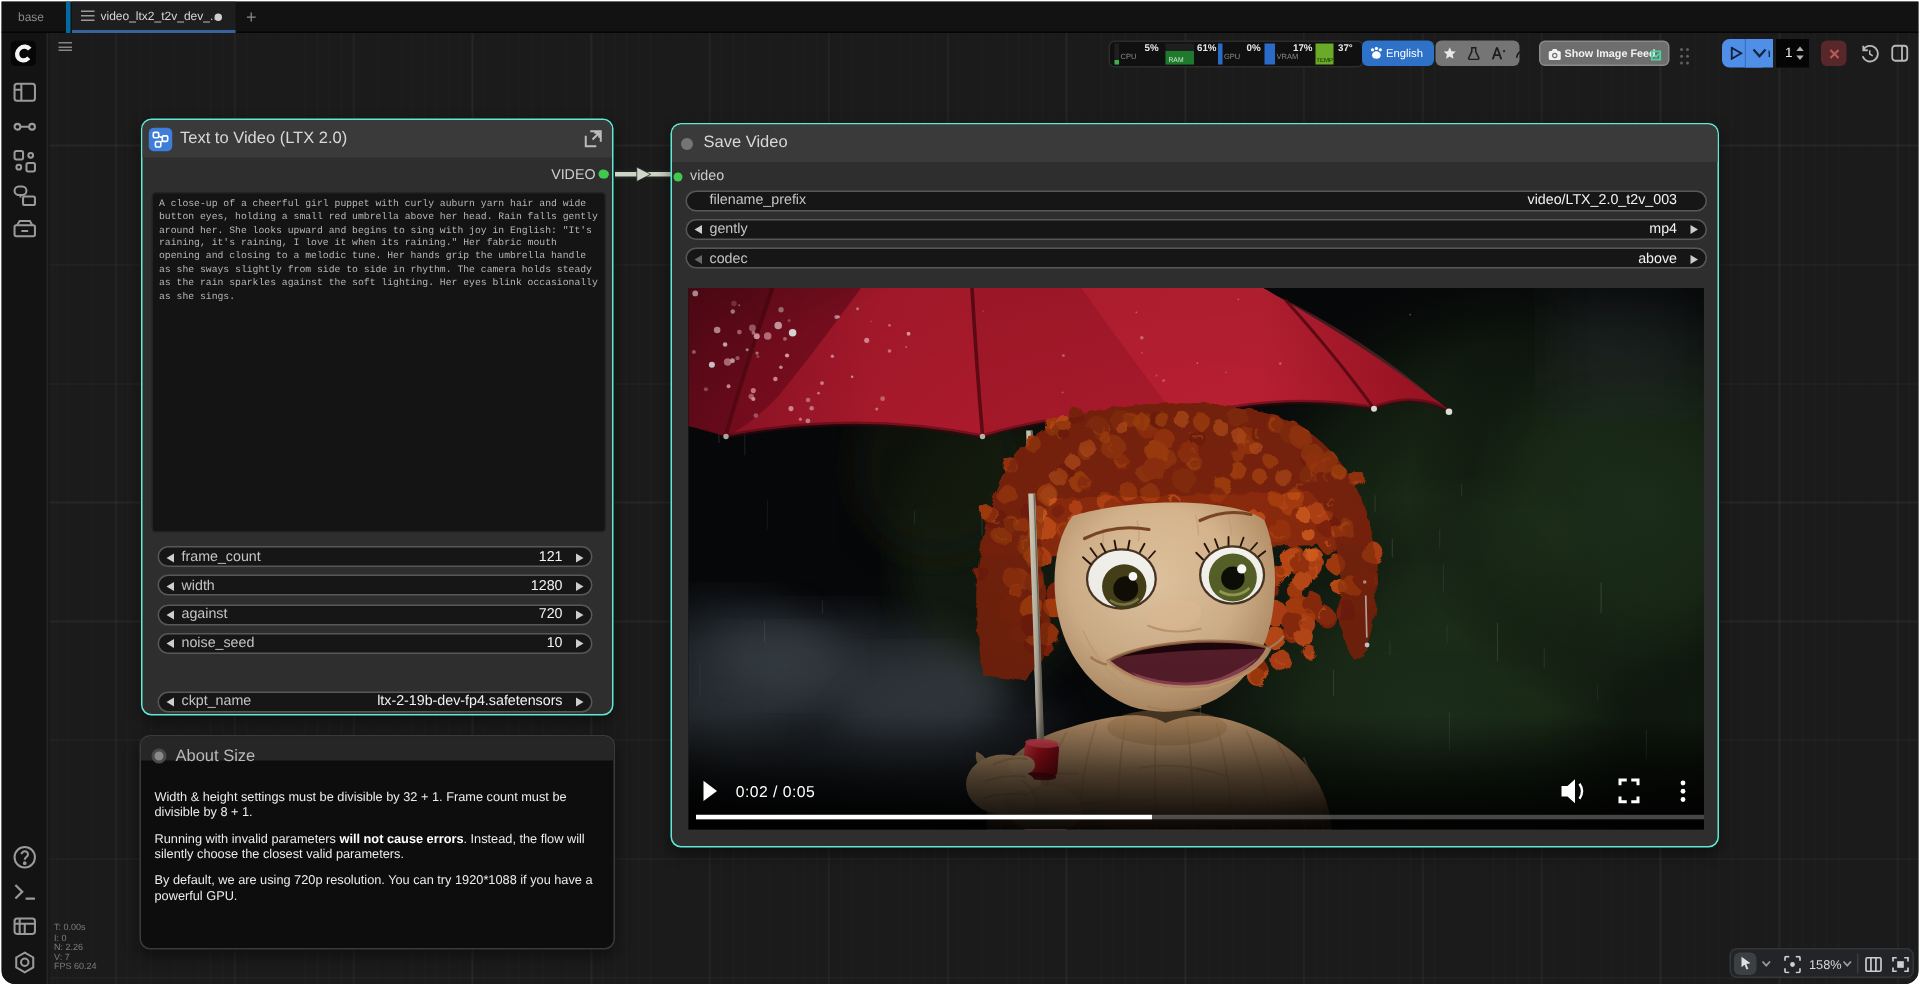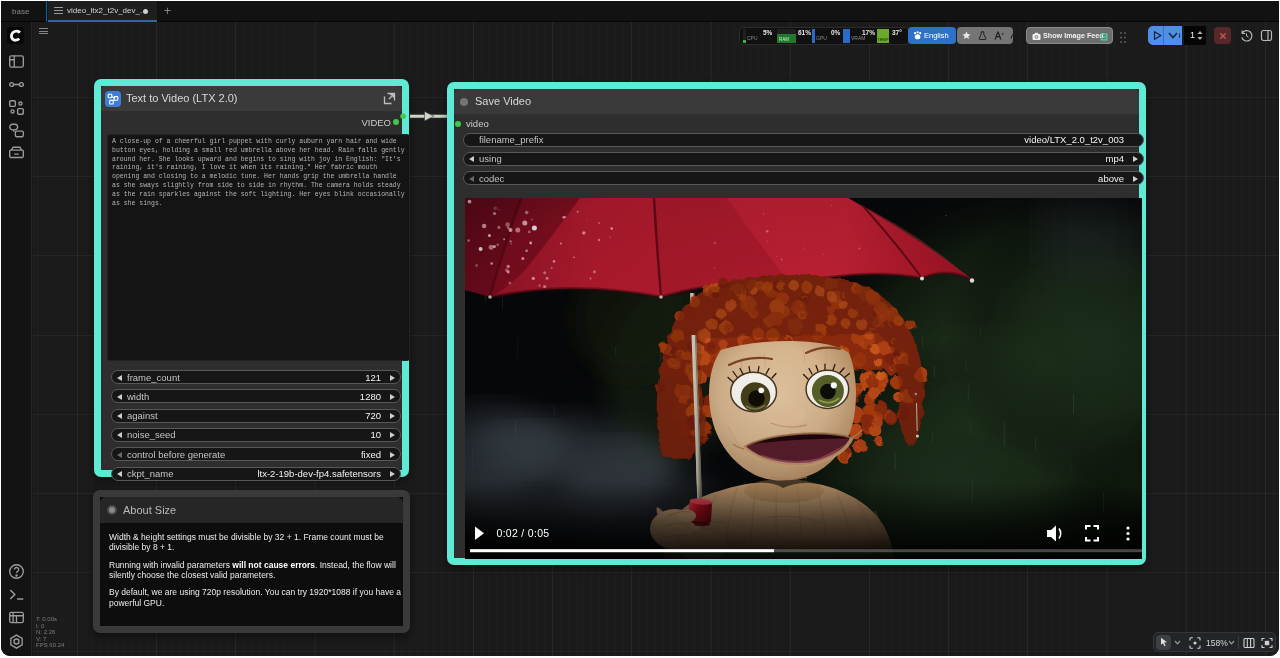--- a/index.html
+++ b/index.html
@@ -1,39 +1,39 @@
 <!DOCTYPE html>
 <html><head>
 <meta charset="utf-8">
 <style>
   * { margin:0; padding:0; box-sizing:border-box; }
   html,body { width:1280px; height:658px; background:#fff; font-family:"Liberation Sans", sans-serif; overflow:hidden; -webkit-font-smoothing:antialiased; }
   #app { position:absolute; left:1px; top:1px; width:1278px; height:655px; background:#191919; border-radius:0 0 9px 9px; overflow:hidden; }
   
   #tabbar { position:absolute; left:0; top:0; width:100%; height:21px; background:#121212; border-bottom:1px solid #050505; }
-  .tab-base { position:absolute; left:0; top:0; width:46px; height:21px; color:#8a8a8a; font-size:8px; line-height:21px; border-right:1px solid #0369a1; }
+  .tab-base { position:absolute; left:0; top:0; width:46px; height:21px; color:#8a8a8a; font-size:8px; line-height:21px; border-right:3px solid #0369a1; }
   .tab-active { position:absolute; left:47px; top:0; width:109px; height:21px; background:#1e1e1e; border-bottom:2px solid #38639e; color:#d6d6d6; font-size:8.5px; line-height:19px; }
   .tab-active .ham { position:absolute; left:6px; top:6px; width:9px; height:8px; }
   .tab-active .ham div { height:1.2px; background:#9a9a9a; margin-bottom:1.6px; }
   .tab-active .ttl { position:absolute; left:19px; top:0; width:76px; overflow:hidden; white-space:nowrap; font-size:8px; }
   .tab-active .dot { position:absolute; left:95px; top:8px; width:5px; height:5px; border-radius:50%; background:#cfcfcf; }
   .tab-plus { position:absolute; left:163px; top:5px; color:#8a8a8a; font-size:12px; line-height:11px; }
   
   #sidebar { position:absolute; left:0; top:21px; width:31px; height:634px; background:#131313; border-right:1px solid #252525; }
   .sbi { position:absolute; left:7px; width:17px; height:17px; }
   
   #canvas { position:absolute; left:32px; top:21px; right:0; bottom:0; background:#1b1b1b; }
   #canvas .grid { position:absolute; inset:0;
     background-image:
       repeating-linear-gradient(90deg, rgba(255,255,255,0.012) 0 1px, transparent 1px 7.92px),
       repeating-linear-gradient(90deg, rgba(255,255,255,0.045) 0 1px, transparent 1px 79.2px),
       repeating-linear-gradient(180deg, rgba(255,255,255,0.045) 0 1px, transparent 1px 79.2px);
     background-position: 4px 0, 44px 0, 0 75px; }
   
-  .node { position:absolute; background:#2e2e2e; border:7px solid #5eead4; border-radius:7px; box-shadow:0 4px 10px rgba(0,0,0,0.45); }
+  .node { position:absolute; background:#2e2e2e; border:1px solid #5eead4; border-radius:7px; box-shadow:0 4px 10px rgba(0,0,0,0.45); }
   .nhead { position:absolute; left:0; top:0; right:0; height:25px; background:#3a3a3a; border-radius:6px 6px 0 0; color:#d8d8d8; font-size:11px; line-height:25px; }
   .widget { position:absolute; height:14px; background:#161616; border:1px solid #585858; border-radius:7px; color:#c4c4c4; font-size:9.5px; line-height:12.5px; }
   .widget .lab { position:absolute; left:15px; top:0.5px; }
   .widget .val { position:absolute; right:19px; top:0.5px; color:#f2f2f2; font-weight:normal; }
   .arrL { position:absolute; left:5px; top:3.5px; width:0; height:0; border-top:3.2px solid transparent; border-bottom:3.2px solid transparent; border-right:5px solid #cdcdcd; }
   .arrR { position:absolute; right:5px; top:3.5px; width:0; height:0; border-top:3.2px solid transparent; border-bottom:3.2px solid transparent; border-left:5px solid #cdcdcd; }
   .dim { opacity:0.45; }
 </style>
 </head>
 <body>
@@ -286,26 +286,20 @@
         <span class="lab">against</span>
         <span class="val">720</span>
         <span class="arrR"></span>
       </div>
     <div class="widget" style="left:10px;top:341.9px;width:290px;">
         <span class="arrL"></span>
         <span class="lab">noise_seed</span>
         <span class="val">10</span>
         <span class="arrR"></span>
       </div>
-    <div class="widget" style="left:10px;top:361.2px;width:290px;">
-        <span class="arrL dim"></span>
-        <span class="lab">control before generate</span>
-        <span class="val">fixed</span>
-        <span class="arrR"></span>
-      </div>
     <div class="widget" style="left:10px;top:380.5px;width:290px;text-align:right;">
         <span class="arrL"></span>
         <span class="lab">ckpt_name</span>
         <span class="val">ltx-2-19b-dev-fp4.safetensors</span>
         <span class="arrR"></span>
       </div>
   </div>
 
   <svg style="position:absolute;left:399px;top:105px;" width="56" height="22" viewBox="0 0 56 22">
     <line x1="10" y1="10.2" x2="52" y2="10.2" stroke="#20241f" stroke-width="6"></line>
@@ -321,21 +315,21 @@
       <span style="position:absolute;left:21px;">Save Video</span>
     </div>
     <div style="position:absolute;left:12px;top:29px;color:#cccccc;font-size:9.5px;">video</div>
     <div style="position:absolute;left:1px;top:31.5px;width:6px;height:6px;border-radius:50%;background:#3fc94f;"></div>
     <div class="widget" style="left:9px;top:43.5px;width:681px;">
         <span class="lab">filename_prefix</span>
         <span class="val">video/LTX_2.0_t2v_003</span>
       </div>
     <div class="widget" style="left:9px;top:62.8px;width:681px;">
         <span class="arrL"></span>
-        <span class="lab">using</span>
+        <span class="lab">gently</span>
         <span class="val">mp4</span>
         <span class="arrR"></span>
       </div>
     <div class="widget" style="left:9px;top:82.1px;width:681px;">
         <span class="arrL dim"></span>
         <span class="lab">codec</span>
         <span class="val">above</span>
         <span class="arrR"></span>
       </div>
     <div id="videobox" style="position:absolute;left:11px;top:109px;width:677px;height:361px;background:#000;overflow:hidden;">
@@ -934,21 +928,21 @@
             <circle cx="663" cy="335.5" r="1.6"></circle>
             <circle cx="663" cy="341" r="1.6"></circle>
 </g>
 <rect x="5" y="351.2" width="672" height="3" fill="#8a8a8a" opacity="0.5"></rect>
 <rect x="5" y="351.2" width="304" height="3" fill="#fff"></rect>
 </svg>
       </div>
   </div>
 
   <div class="node" id="about" style="left:92px;top:489px;width:317px;height:143px;background:#0d0d0d;border-color:#3a3a3a;">
-    <div class="nhead" style="background:#262626;height:26px;color:#b9b9b9;line-height:26px;">
+    <div class="nhead" style="background:#262626;height:16px;color:#b9b9b9;line-height:26px;">
       <span style="position:absolute;left:7px;top:8px;width:10px;height:10px;border-radius:50%;background:#8a8a8a;border:2px solid #4a4a4a;"></span>
       <span style="position:absolute;left:23px;">About Size</span>
     </div>
     <div style="position:absolute;left:9px;top:35px;width:296px;color:#ececec;font-size:8.5px;font-weight:normal;line-height:10.4px;">
       <p>Width &amp; height settings must be divisible by 32 + 1. Frame count must be divisible by 8 + 1.</p>
       <p style="margin-top:6.9px;">Running with invalid parameters <b style="color:#fff;">will not cause errors</b>. Instead, the flow will silently choose the closest valid parameters.</p>
       <p style="margin-top:6.9px;">By default, we are using 720p resolution. You can try 1920*1088 if you have a powerful GPU.</p>
     </div>
   </div>
 

